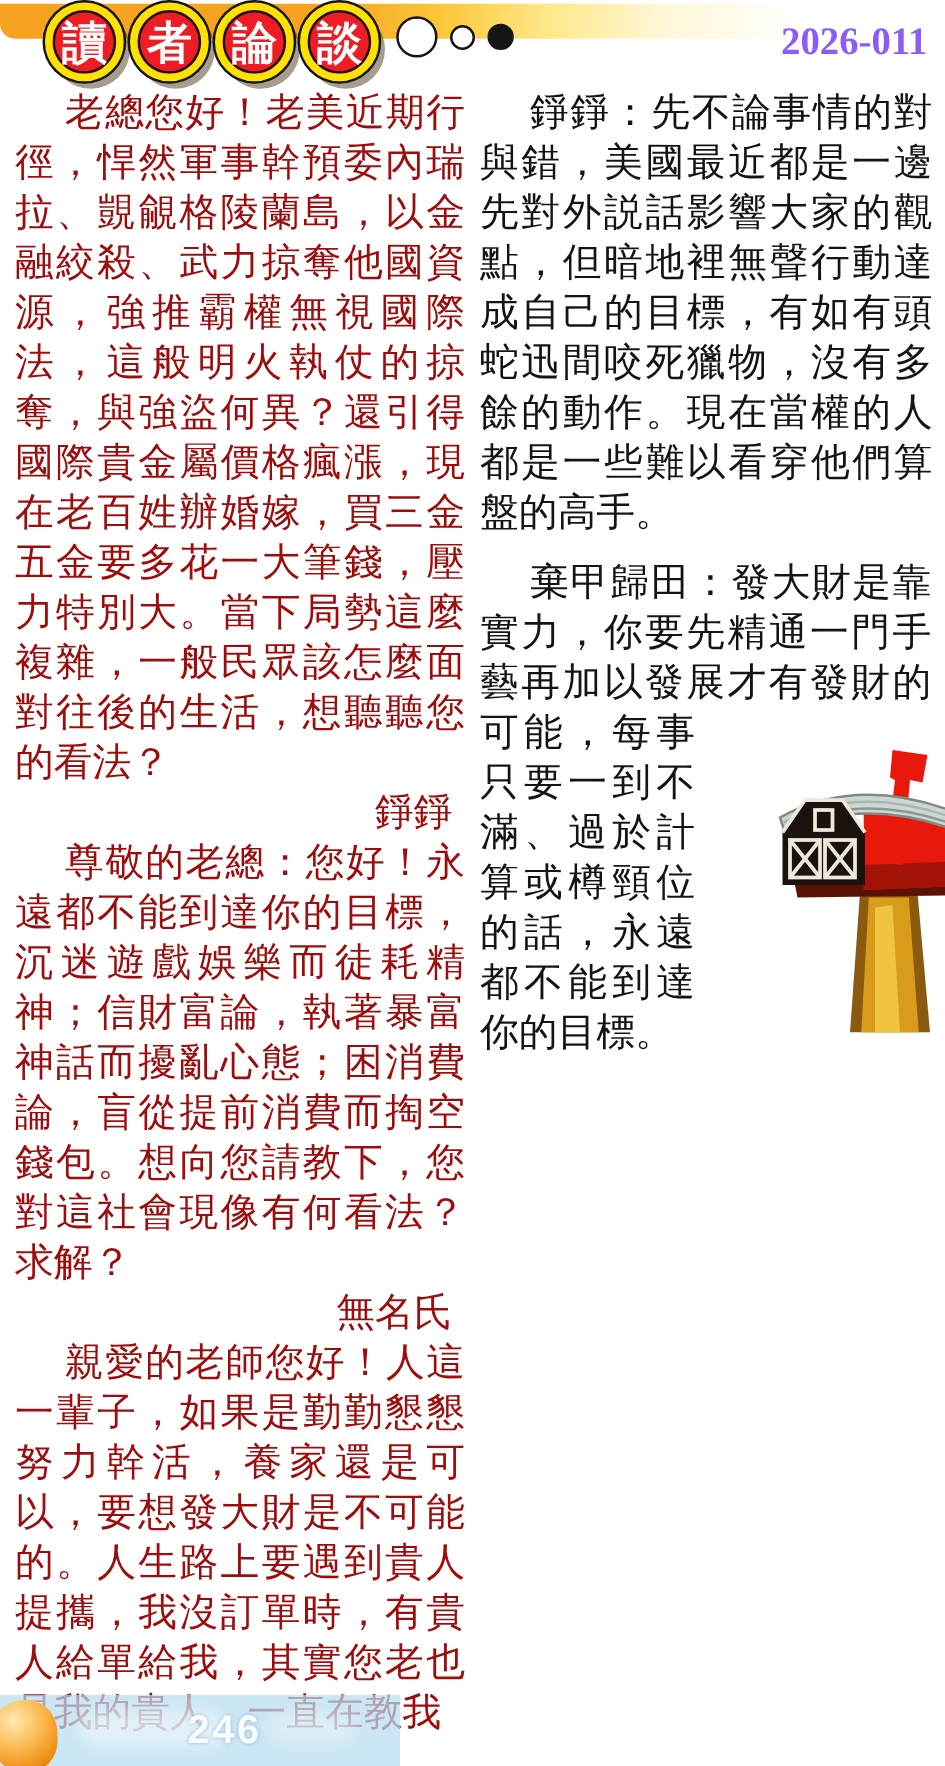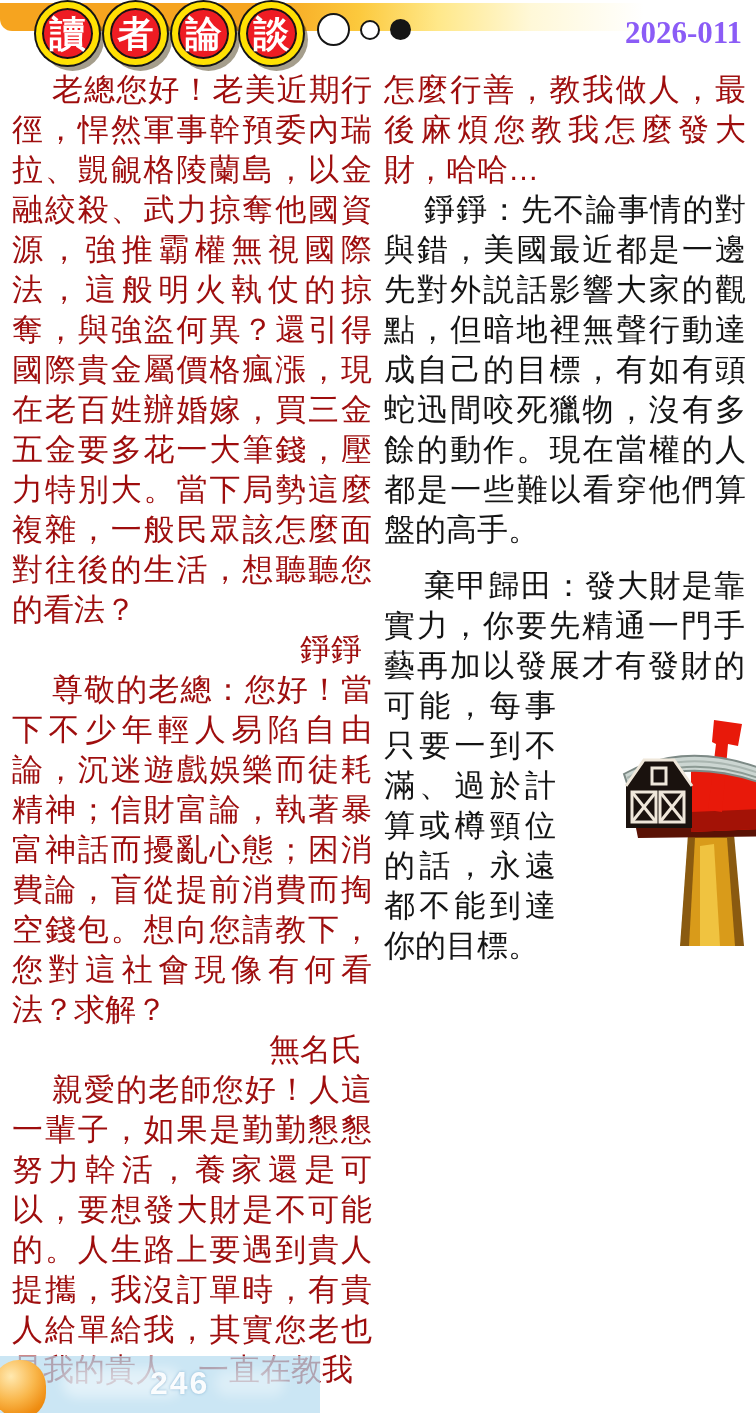--- a/index.html
+++ b/index.html
@@ -78,27 +78,26 @@
   <div class="deco">
     <span class="d1"></span>
     <span class="d2"></span>
     <span class="d3"></span>
   </div>
   <div class="issue">2026-011</div>
 
   <div class="col col-left">
     <p class="red">老總您好！老美近期行徑，悍然軍事幹預委內瑞拉、覬覦格陵蘭島，以金融絞殺、武力掠奪他國資源，強推霸權無視國際法，這般明火執仗的掠奪，與強盜何異？還引得國際貴金屬價格瘋漲，現在老百姓辦婚嫁，買三金五金要多花一大筆錢，壓力特別大。當下局勢這麼複雜，一般民眾該怎麼面對往後的生活，想聽聽您的看法？</p>
     <div class="sig red">錚錚</div>
-    <p class="red mt-p2">尊敬的老總：您好！當下不少年輕人易陷自由論，沉迷遊戲娛樂而徒耗精神；信財富論，執著暴富神話而擾亂心態；困消費論，盲從提前消費而掏空錢包。想向您請教下，您對這社會現像有何看法？求解？</p>
+    <p class="red mt-p2">尊敬的老總：您好！永遠都不能到達你的目標，沉迷遊戲娛樂而徒耗精神；信財富論，執著暴富神話而擾亂心態；困消費論，盲從提前消費而掏空錢包。想向您請教下，您對這社會現像有何看法？求解？</p>
     <div class="sig red">無名氏</div>
     <p class="red mt-p3">親愛的老師您好！人這一輩子，如果是勤勤懇懇努力幹活，養家還是可以，要想發大財是不可能的。人生路上要遇到貴人提攜，我沒訂單時，有貴人給單給我，其實您老也是我的貴人，一直在教我</p>
   </div>
 
   <div class="col col-right">
-    <p class="red" style="text-indent:0;">怎麼行善，教我做人，最後麻煩您教我怎麼發大財，哈哈…</p>
     <p class="blk mt-r1">錚錚：先不論事情的對與錯，美國最近都是一邊先對外説話影響大家的觀點，但暗地裡無聲行動達成自己的目標，有如有頭蛇迅間咬死獵物，沒有多餘的動作。現在當權的人都是一些難以看穿他們算盤的高手。</p>
     <div class="reply3 blk mt-r3">
       <div class="push"></div>
       <div class="mailbox-float">
         <svg width="198" height="230" viewBox="0 0 198 230" xmlns="http://www.w3.org/2000/svg">
 
           <polygon points="92,118 138,118 148,230 84,230" fill="#8a5a10"></polygon>
           <polygon points="99,122 131,122 139,230 93,230" fill="#d99b1a"></polygon>
           <polygon points="104,130 118,128 124,230 104,230" fill="#f0c340"></polygon>
 

